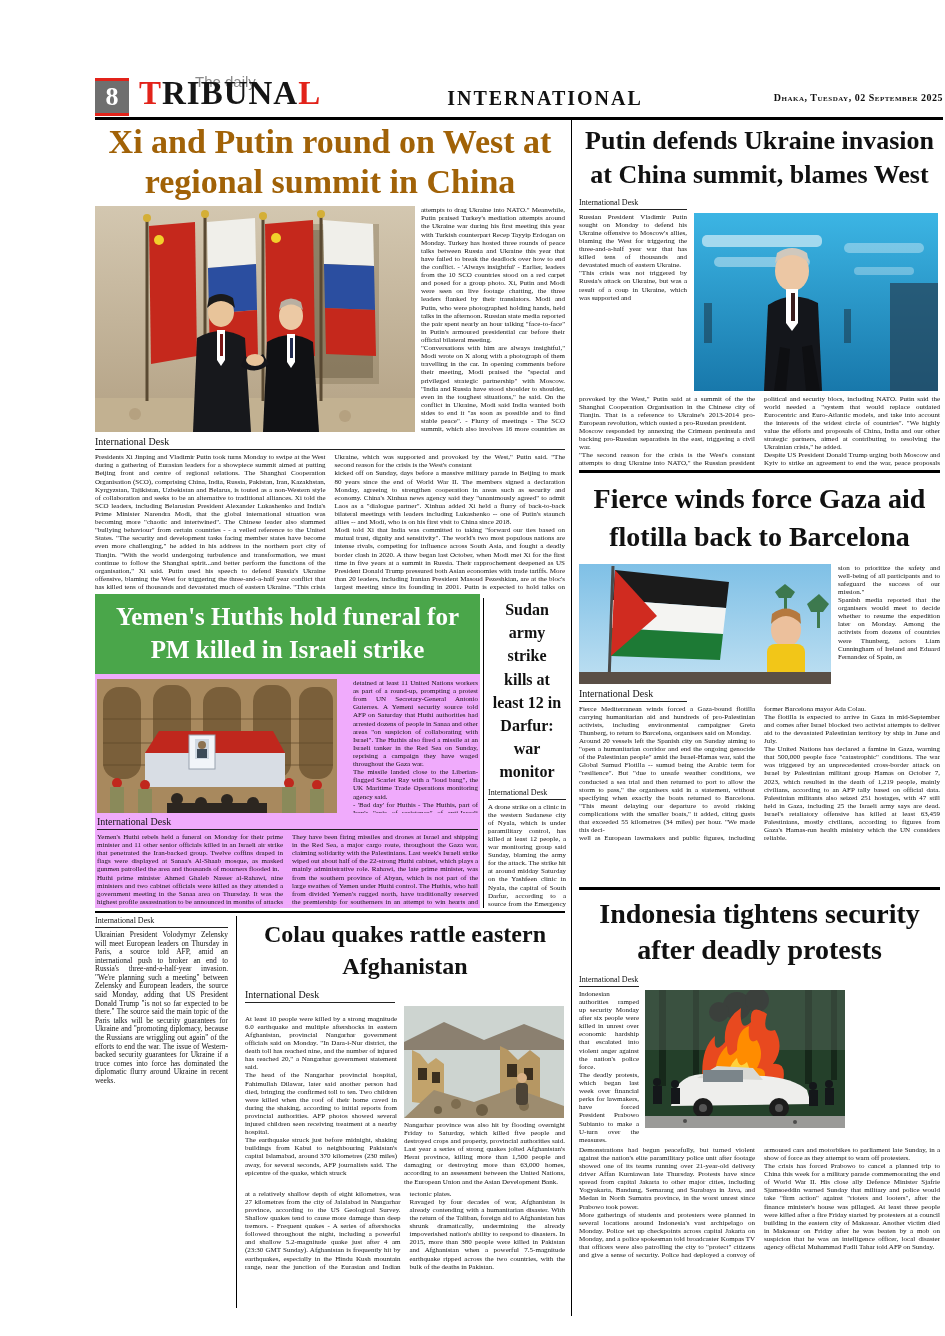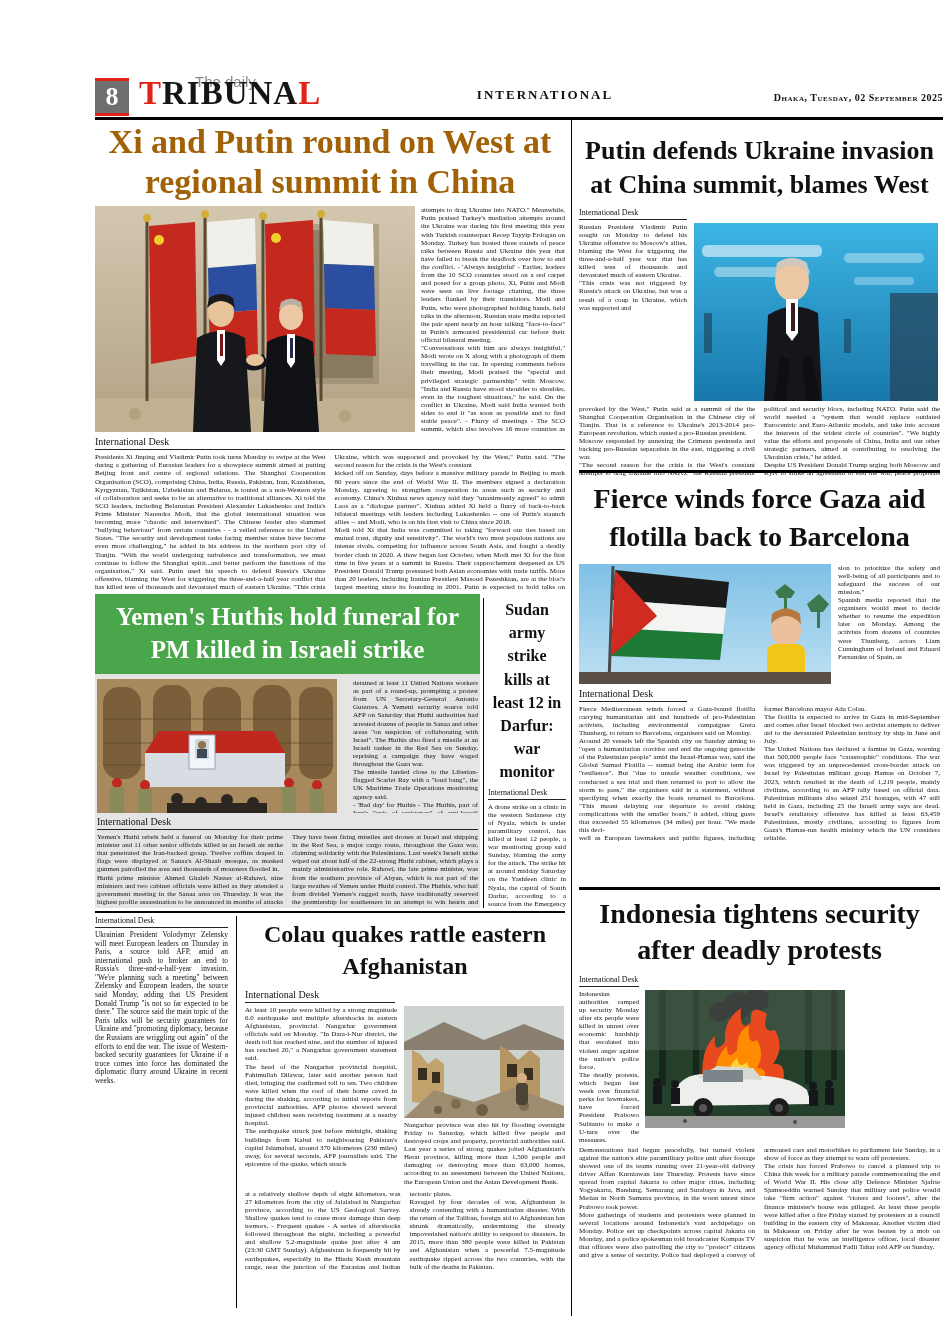--- a/index.html
+++ b/index.html
@@ -11,21 +11,21 @@
   .pagenum-box{position:absolute;left:0;top:3px;width:34px;height:32px;background:#6f6f6f;
         border-top:3px solid #e2231a;border-bottom:3px solid #e2231a;color:#fff;
         font-size:26px;font-weight:bold;text-align:center;line-height:32px;}
   .brand{position:absolute;left:44px;top:0px;font-size:33px;font-weight:bold;letter-spacing:1px;
         font-family:"Liberation Serif",serif;}
   .brand .red{color:#e2231a;}
   .brand .blk{color:#151515;}
   .tagline{position:absolute;left:100px;top:-2px;font-size:15px;color:#8a8a8a;
         font-family:"Liberation Sans",sans-serif;}
   .section-title{position:absolute;left:300px;top:12px;width:300px;text-align:center;
-        font-size:13px;font-weight:bold;letter-spacing:2px;}
+        font-size:20px;font-weight:bold;letter-spacing:2px;}
   .dateline{position:absolute;right:0;top:17px;font-size:10px;font-weight:bold;
         font-variant:small-caps;letter-spacing:.5px;}
   
   .hrule,.vrule{position:absolute;background:#000;}
   
   .art{position:absolute;overflow:hidden;}
   .desk{display:block;font-size:10px;border-bottom:1px solid #222;padding-bottom:2px;margin-bottom:3px;}
   .desk.small{font-size:8px;}
   .bt{font-size:7px;line-height:1.16;text-align:justify;white-space:pre-line;}
   .bt.mid{font-size:7.4px;}
@@ -37,21 +37,21 @@
   .hl{text-align:center;line-height:1.15;margin:0 0 4px 0;}
   .hl-red{color:#a16207;font-weight:bold;font-size:34px;line-height:1.18;}
   .hl-putin{font-size:26px;line-height:1.3;margin:2px 0 6px;}
   .hl-gaza{font-size:28px;line-height:1.35;margin:4px 0 8px;}
   .hl-indo{font-size:28px;line-height:1.3;margin:4px 0 6px;}
   .hl-afghan{font-size:24px;line-height:1.35;margin:2px 0 6px;}
   .hl-sudan{font-size:16px;font-weight:bold;line-height:1.45;margin:2px 4px 4px;}
   .hl-zel{color:#1f4e8c;font-size:15px;font-weight:bold;line-height:1.5;margin:2px 0 6px;}
   .yemen-head{background:#4aa64a;color:#fff;font-weight:bold;font-size:25px;line-height:1.3;
         text-align:center;padding:7px 4px 8px;margin-bottom:5px;}
-  .art-yemen{background:#e5e5e5;}
+  .art-yemen{background:#f0abfc;}
   .gap{height:4px;}
 </style>
 </head>
 <body>
 
 <div class="page">
 
   <div class="masthead">
     <div class="pagenum-box">8</div>
     <div class="tagline">The daily</div>
@@ -129,21 +129,21 @@
       <div class="bt" style="flex:1;height:226px;overflow:hidden;">attempts to drag Ukraine into NATO." Meanwhile, Putin praised Turkey's mediation attempts around the Ukraine war during his first meeting this year with Turkish counterpart Recep Tayyip Erdogan on Monday. Turkey has hosted three rounds of peace talks between Russia and Ukraine this year that have failed to break the deadlock over how to end the conflict. - 'Always insightful' - Earlier, leaders from the 10 SCO countries stood on a red carpet and posed for a group photo. Xi, Putin and Modi were seen on live footage chatting, the three leaders flanked by their translators. Modi and Putin, who were photographed holding hands, held talks in the afternoon. Russian state media reported the pair spent nearly an hour talking "face-to-face" in Putin's armoured presidential car before their official bilateral meeting.
 "Conversations with him are always insightful," Modi wrote on X along with a photograph of them travelling in the car. In opening comments before their meeting, Modi praised the "special and privileged strategic partnership" with Moscow. "India and Russia have stood shoulder to shoulder, even in the toughest situations," he said. On the conflict in Ukraine, Modi said India wanted both sides to end it "as soon as possible and to find stable peace". - Flurry of meetings - The SCO summit, which also involves 16 more countries as observers or "dialogue partners",</div>
     </div>
     <div class="gap"></div>
     <span class="desk">International Desk</span>
     <div class="bt cols2" style="height:150px;">Presidents Xi Jinping and Vladimir Putin took turns Monday to swipe at the West during a gathering of Eurasian leaders for a showpiece summit aimed at putting Beijing front and centre of regional relations. The Shanghai Cooperation Organisation (SCO), comprising China, India, Russia, Pakistan, Iran, Kazakhstan, Kyrgyzstan, Tajikistan, Uzbekistan and Belarus, is touted as a non-Western style of collaboration and seeks to be an alternative to traditional alliances. Xi told the SCO leaders, including Belarusian President Alexander Lukashenko and India's Prime Minister Narendra Modi, that the global international situation was becoming more "chaotic and intertwined". The Chinese leader also slammed "bullying behaviour" from certain countries - - a veiled reference to the United States. "The security and development tasks facing member states have become even more challenging," he added in his address in the northern port city of Tianjin. "With the world undergoing turbulence and transformation, we must continue to follow the Shanghai spirit...and better perform the functions of the organisation," Xi said. Putin used his speech to defend Russia's Ukraine offensive, blaming the West for triggering the three-and-a-half year conflict that has killed tens of thousands and devastated much of eastern Ukraine. "This crisis wasn't triggered by Russia's attack on Ukraine, but was a result of a coup in Ukraine, which was supported and provoked by the West," Putin said. "The second reason for the crisis is the West's constant
 kicked off on Sunday, days before a massive military parade in Beijing to mark 80 years since the end of World War II. The members signed a declaration Monday, agreeing to strengthen cooperation in areas such as security and economy. China's Xinhua news agency said they "unanimously agreed" to admit Laos as a "dialogue partner". Xinhua added Xi held a flurry of back-to-back bilateral meetings with leaders including Lukashenko -- one of Putin's staunch allies -- and Modi, who is on his first visit to China since 2018.
 Modi told Xi that India was committed to taking "forward our ties based on mutual trust, dignity and sensitivity". The world's two most populous nations are intense rivals, competing for influence across South Asia, and fought a deadly border clash in 2020. A thaw began last October, when Modi met Xi for the first time in five years at a summit in Russia. Their rapprochement deepened as US President Donald Trump pressured both Asian economies with trade tariffs. More than 20 leaders, including Iranian President Masoud Pezeshkian, are at the bloc's largest meeting since its founding in 2001. Putin is expected to hold talks on Monday with Pezeshkian about Tehran's nuclear programme. Many of the assembled dignitaries will be in Beijing on Wednesday to watch the military parade, which will also be attended by North Korean leader Kim Jong Un. Kim left Pyongyang by train on Monday afternoon, and is expected to arrive Tuesday, Yonhap news agency reported.</div>
   </div>
 
-  <div class="art" style="left:579px;top:132px;width:361px;height:346px;">
+  <div class="art" style="left:579px;top:122px;width:361px;height:346px;">
     <h1 class="hl hl-putin">Putin defends Ukraine invasion at China summit, blames West</h1>
     <span class="desk small" style="width:108px;">International Desk</span>
     <div class="row" style="gap:7px;">
       <div class="bt" style="width:108px;flex:none;">Russian President Vladimir Putin sought on Monday to defend his Ukraine offensive to Moscow's allies, blaming the West for triggering the three-and-a-half year war that has killed tens of thousands and devastated much of eastern Ukraine.
 "This crisis was not triggered by Russia's attack on Ukraine, but was a result of a coup in Ukraine, which was supported and</div>
       <span class="photo">
         <svg width="244" height="178" viewBox="0 0 244 178">
           <defs>
               <linearGradient id="blu" x1="0" y1="0" x2="0" y2="1">
             <stop offset="0" stop-color="#3cb5e4"></stop>
@@ -286,21 +286,21 @@
   </div>
 
   <div class="art" style="left:95px;top:916px;width:133px;height:400px;">
     <span class="desk small">International Desk</span>
     <div class="bt mid">Ukrainian President Volodymyr Zelensky will meet European leaders on Thursday in Paris, a source told AFP, amid an international push to broker an end to Russia's three-and-a-half-year invasion. "We're planning such a meeting" between Zelensky and European leaders, the source said Monday, adding that US President Donald Trump "is not so far expected to be there." The source said the main topic of the Paris talks will be security guarantees for Ukraine and "promoting diplomacy, because the Russians are wriggling out again" of the efforts to end the war. The issue of Western-backed security guarantees for Ukraine if a truce comes into force has dominated the diplomatic flurry around Ukraine in recent weeks.</div>
   </div>
 
   <div class="art" style="left:245px;top:916px;width:320px;height:400px;">
     <h1 class="hl hl-afghan">Colau quakes rattle eastern Afghanistan</h1>
     <span class="desk" style="width:150px;">International Desk</span>
-    <div class="row" style="gap:7px;">
+    <div class="row" style="gap:7px;align-items:center;">
       <div class="bt" style="width:152px;flex:none;">At least 10 people were killed by a strong magnitude 6.0 earthquake and multiple aftershocks in eastern Afghanistan, provincial Nangarhar government officials said on Monday. "In Dara-i-Nur district, the death toll has reached nine, and the number of injured has reached 20," a Nangarhar government statement said.
 The head of the Nangarhar provincial hospital, Fahimullah Dilawar, later said another person had died, bringing the confirmed toll to ten. Two children were killed when the roof of their home caved in during the shaking, according to initial reports from provincial authorities. AFP photos showed several injured children seen receiving treatment at a nearby hospital.
 The earthquake struck just before midnight, shaking buildings from Kabul to neighbouring Pakistan's capital Islamabad, around 370 kilometres (230 miles) away, for several seconds, AFP journalists said. The epicentre of the quake, which struck</div>
       <div style="flex:1;">
         <span class="photo">
           <svg width="160" height="112" viewBox="0 0 160 112">
             <rect width="160" height="112" fill="#cdd4d0"></rect>
             <polygon points="0,36 40,16 80,34 120,18 160,34 160,44 0,44" fill="#8b8070"></polygon>
             <g>
               <polygon points="8,44 8,96 40,100 40,58 32,52 24,58 16,48" fill="#c2a36b"></polygon>

